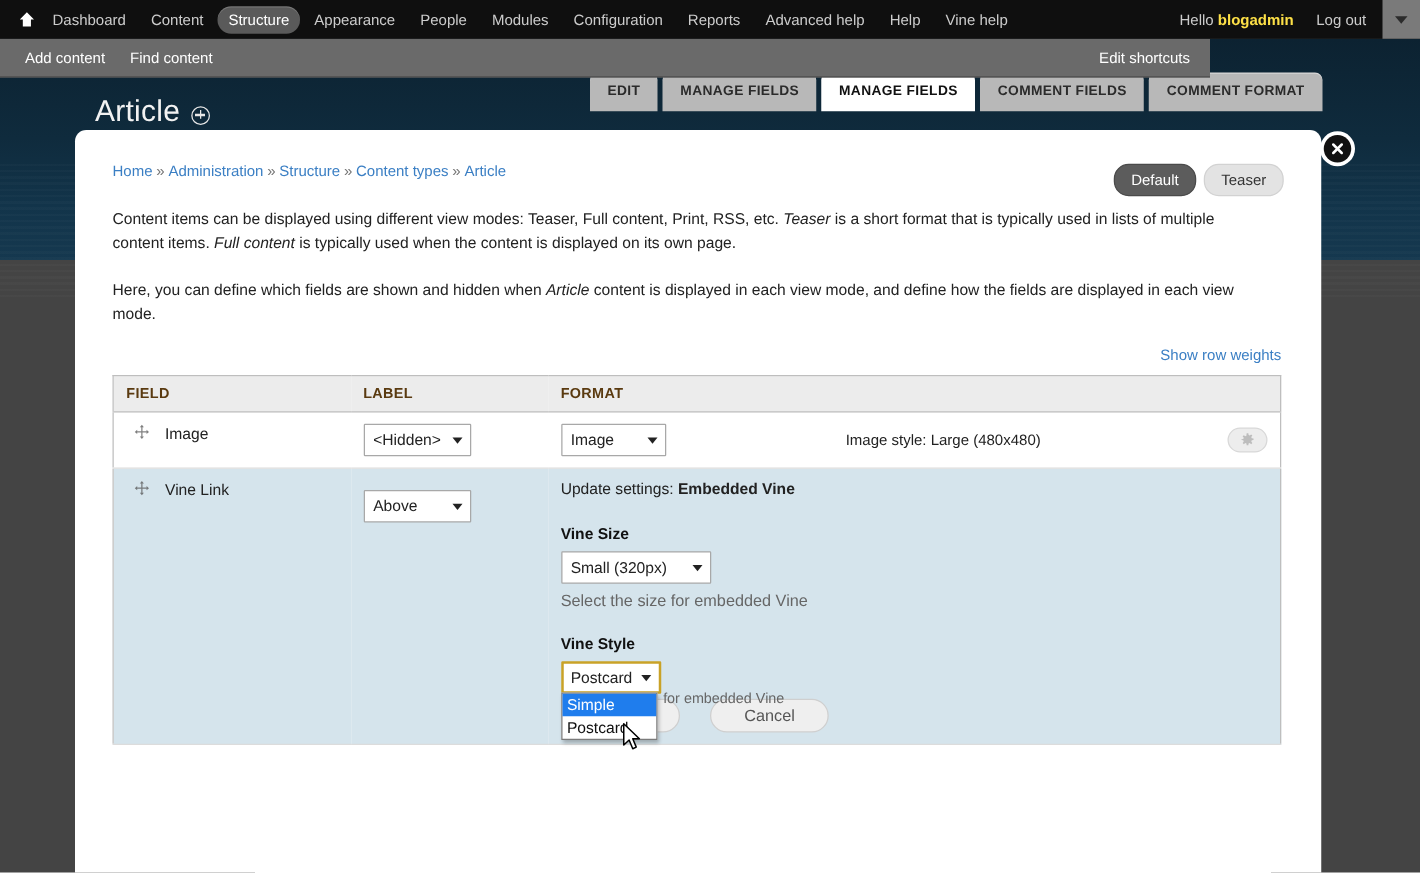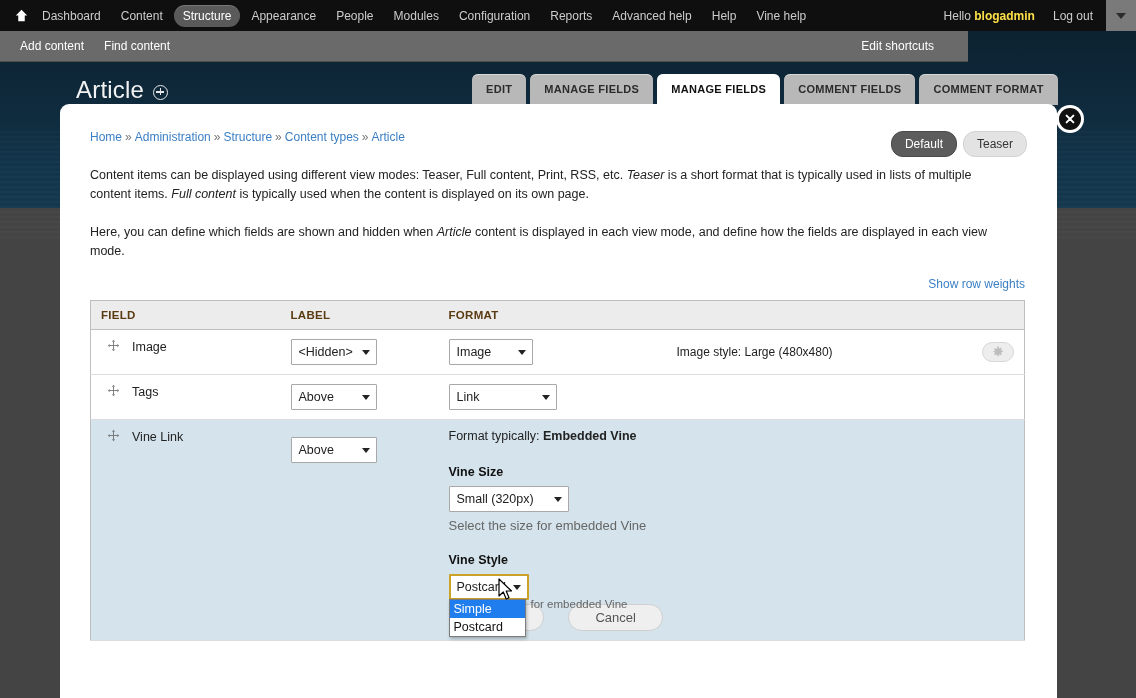--- a/index.html
+++ b/index.html
@@ -96,21 +96,21 @@
     border: 1.6px solid #e8e8e8; position: relative; display:inline-block;
     margin-top: 4px;
   }
   #page-title .plus-circ:before, #page-title .plus-circ:after {
     content: ""; position: absolute; background: #e8e8e8;
   }
   #page-title .plus-circ:before { left: 50%; top: 2px; width: 1.6px; height: 7.5px; margin-left:-.8px;}
   #page-title .plus-circ:after  { top: 50%; left: 2px; height: 1.6px; width: 7.5px; margin-top:-.8px;}
 
   #tabs {
-    position: absolute; left: 472px; top: 74px;
+    position: absolute; left: 472px; top: 58px;
     display: flex; align-items: flex-end; gap: 4px; z-index: 6;
   }
   .tab {
     background: #b8b8b8;
     border-radius: 6px 6px 0 0;
     font-size: 11px; font-weight: bold; color: #2b2b2b;
     letter-spacing: .3px;
     padding: 9px 14px 10px;
     cursor: pointer; white-space: nowrap;
     box-shadow: inset 0 1px 0 rgba(255,255,255,.45);
@@ -344,48 +344,34 @@
               </div>
             </td>
             <td><span class="sel w-hidden"><span>&lt;Hidden&gt;</span><span class="arw"></span></span></td>
             <td><span class="sel w-image"><span>Image</span><span class="arw"></span></span><span class="img-style-summary">Image style: Large (480x480)</span><span class="gear-btn">
                 <svg width="12" height="12" viewBox="0 0 16 16">
                   <path fill="#bdbdbd" d="M8 5.2a2.8 2.8 0 1 0 0 5.6 2.8 2.8 0 0 0 0-5.6zm0 1.5a1.3 1.3 0 1 1 0 2.6 1.3 1.3 0 0 1 0-2.6z"></path>
                   <path fill="#bdbdbd" d="M7.1 0.8h1.8l.25 1.9 1.25.52 1.5-1.18 1.28 1.28-1.18 1.5.52 1.25 1.9.25v1.8l-1.9.25-.52 1.25 1.18 1.5-1.28 1.28-1.5-1.18-1.25.52-.25 1.9H7.1l-.25-1.9-1.25-.52-1.5 1.18-1.28-1.28 1.18-1.5-.52-1.25-1.9-.25V7.1l1.9-.25.52-1.25-1.18-1.5 1.28-1.28 1.5 1.18 1.25-.52z"></path>
                 </svg>
               </span></td>
           </tr>
-          <tr class="row-white">
-            <td>
-              <div class="field-cell">
-                <span class="drag-handle"><svg width="13" height="13" viewBox="0 0 16 16">
-                    <path d="M8 1 L10 3.4 H6 Z M8 15 L6 12.6 H10 Z M1 8 L3.4 6 V10 Z M15 8 L12.6 10 V6 Z" fill="#555"></path>
-                    <rect x="7.4" y="3" width="1.2" height="10" fill="#555"></rect>
-                    <rect x="3" y="7.4" width="10" height="1.2" fill="#555"></rect>
-                  </svg></span>
-                <span class="field-name">Tags</span>
-              </div>
-            </td>
-            <td><span class="sel w-above"><span>Above</span><span class="arw"></span></span></td>
-            <td><span class="sel w-link"><span>Link</span><span class="arw"></span></span></td>
-          </tr>
           <tr class="row-blue">
             <td>
               <div class="field-cell">
                 <span class="drag-handle"><svg width="13" height="13" viewBox="0 0 16 16">
                     <path d="M8 1 L10 3.4 H6 Z M8 15 L6 12.6 H10 Z M1 8 L3.4 6 V10 Z M15 8 L12.6 10 V6 Z" fill="#555"></path>
                     <rect x="7.4" y="3" width="1.2" height="10" fill="#555"></rect>
                     <rect x="3" y="7.4" width="10" height="1.2" fill="#555"></rect>
                   </svg></span>
                 <span class="field-name">Vine Link</span>
               </div>
             </td>
             <td style="padding-top:17px;"><span class="sel w-above"><span>Above</span><span class="arw"></span></span></td>
             <td>
-              <div class="fs-title"><span>Format typically: </span><b>Embedded Vine</b></div>
+              <div class="fs-title"><span>Update settings: </span><b>Embedded Vine</b></div>
               <div class="fs-group"><div class="fs-label">Vine Size</div><span class="sel w-size"><span>Small (320px)</span><span class="arw"></span></span><div class="fs-desc">Select the size for embedded Vine</div></div>
               <div class="fs-group" style="margin-top:20px;">
                 <div class="fs-label">Vine Style</div>
                 <div id="style-row"><span class="sel w-hidden focused"><span>Postcard</span><span class="arw"></span></span><span id="style-desc-behind">for embedded Vine</span><div id="open-dropdown">
                     <div class="opt selected">Simple</div>
                     <div class="opt">Postcard</div>
                   </div></div>
               </div>
               <div class="fs-buttons">
                 <span class="btn-pill">Update</span>
@@ -434,18 +420,18 @@
       <div class="tri"></div>
     </div>
 </div>
 
 <div id="shortcutbar">
   <div id="shortcut-items" style="display:flex;align-items:center;padding-left:10px;">
       <div class="sc-item">Add content</div>
       <div class="sc-item">Find content</div>
     </div>
   <div class="spacer"></div>
-  <div class="sc-item" style="padding-right:34px;">Edit shortcuts</div>
+  <div class="sc-item" style="padding-right:16px;">Edit shortcuts</div>
 </div>
 
 <div id="cursor"><svg width="18" height="24" viewBox="0 0 18 24">
       <path d="M2 1 L2 18 L6.3 14 L9.2 21 L12 19.7 L9.2 13 L14.5 13 Z" fill="#ffffff" stroke="#000" stroke-width="1.2" stroke-linejoin="round"></path>
     </svg></div>
 
 </body></html>

